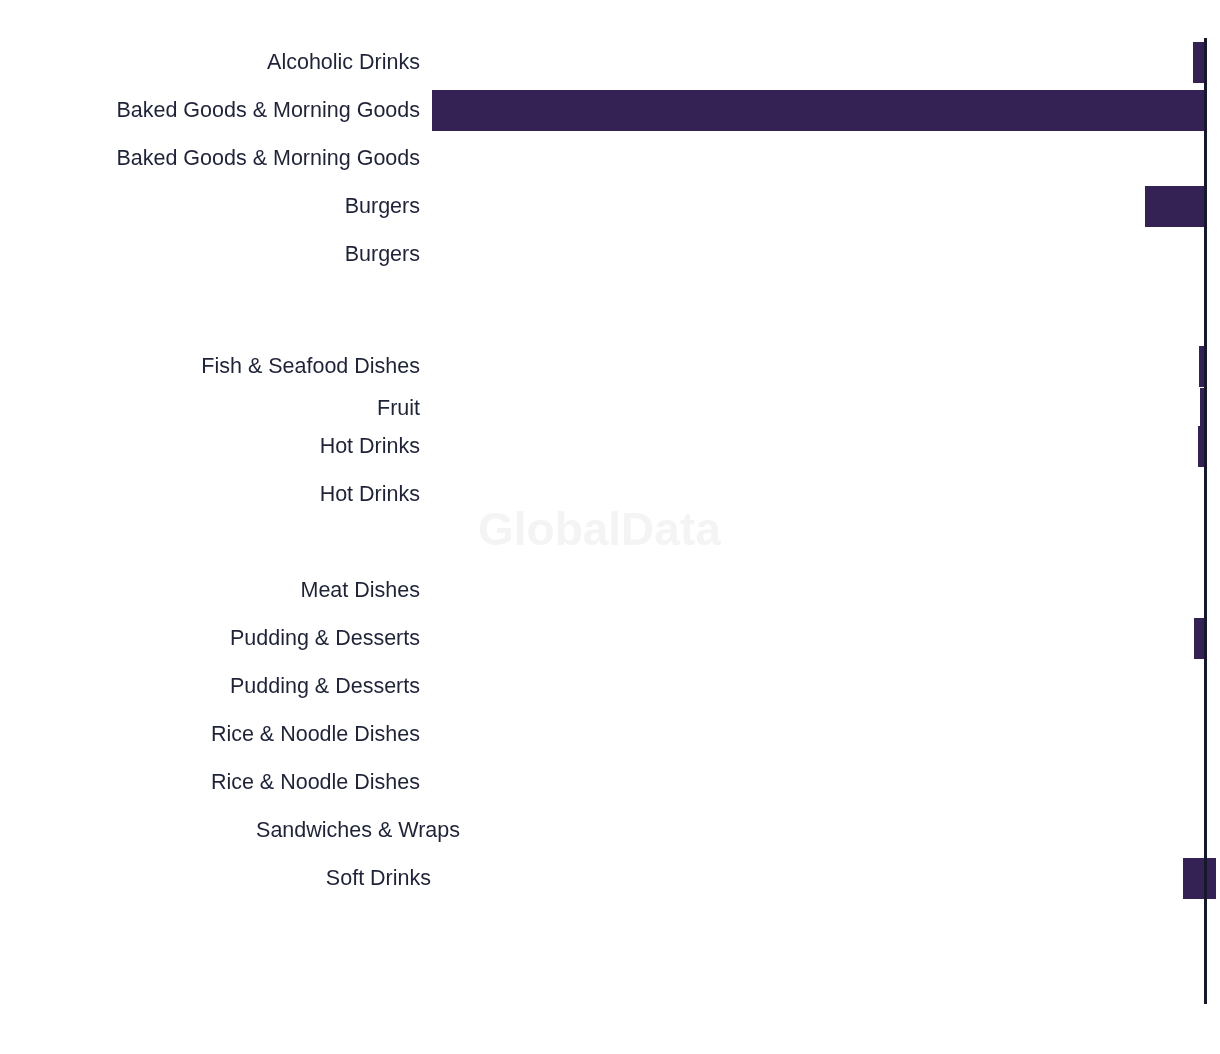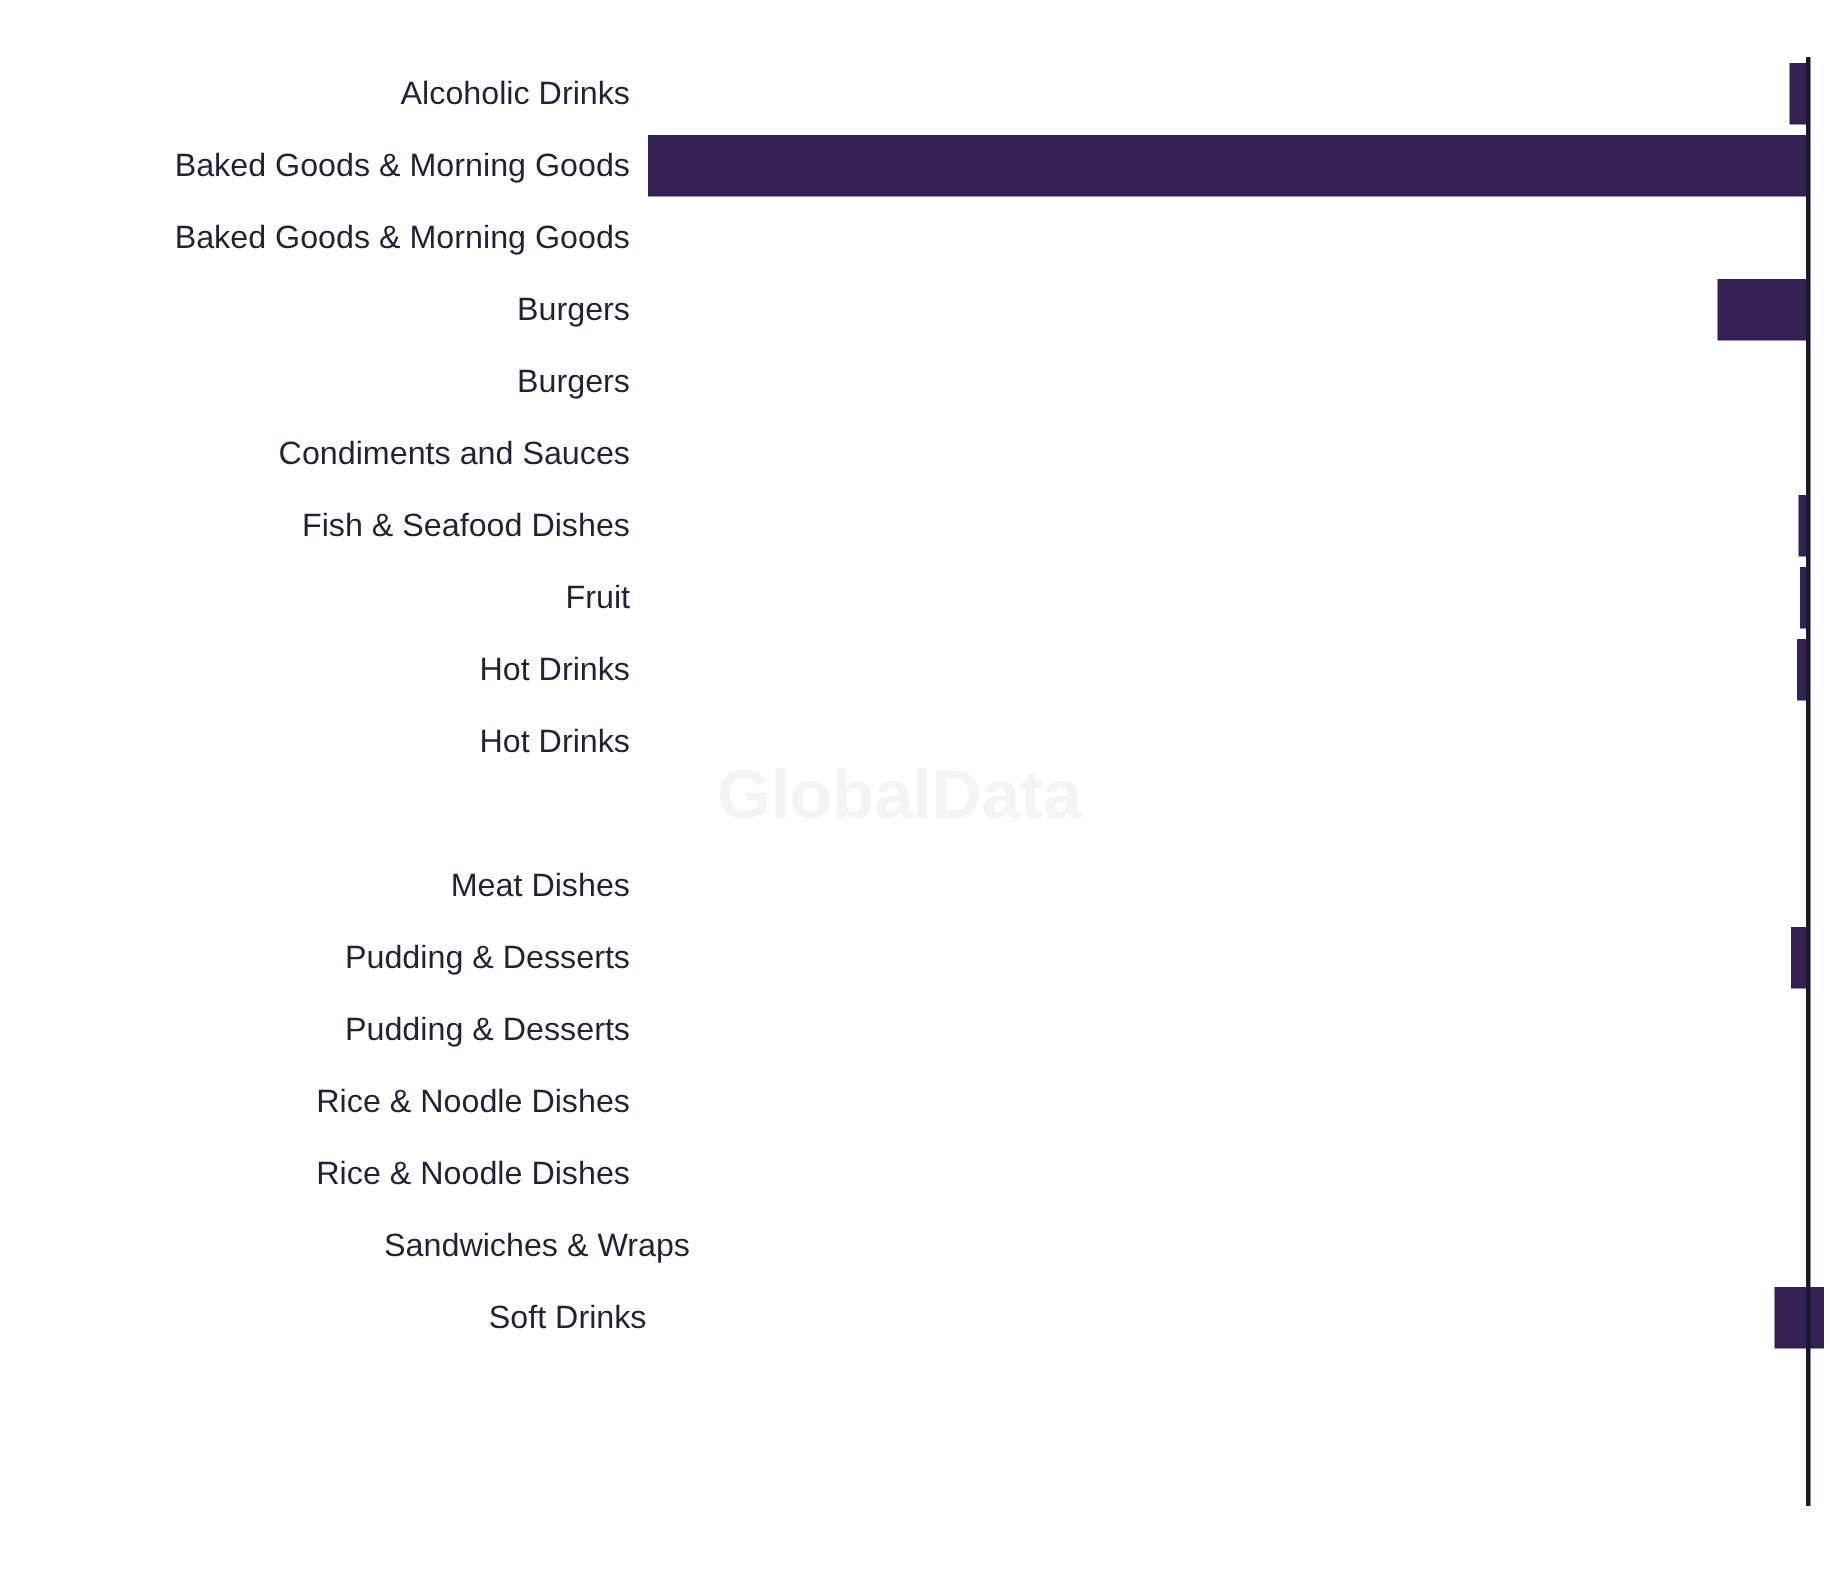--- a/index.html
+++ b/index.html
@@ -101,28 +101,25 @@
       <div class="row" style="top: 134px;">
         <div class="cat-label" style="top: 10px; color: rgb(31, 35, 55);">Baked Goods &amp; Morning Goods</div>
       </div>
       <div class="row" style="top: 182px;">
         <div class="cat-label" style="top: 10px; color: rgb(31, 35, 55);">Burgers</div>
         <div class="bar" style="background: rgb(53, 34, 84); width: 60px; left: 1145px;"></div>
       </div>
       <div class="row" style="top: 230px;">
         <div class="cat-label" style="top: 10px; color: rgb(31, 35, 55);">Burgers</div>
       </div>
-      <div class="row" style="top: 278px;">
-        <div class="cat-label" style="top: 10px; color: rgb(31, 35, 55);">Condiments and Sauces</div>
-      </div>
-      <div class="row" style="top: 326px;">
+      <div class="row" style="top: 342px;">
         <div class="cat-label" style="top: 10px; color: rgb(31, 35, 55);">Fish &amp; Seafood Dishes</div>
         <div class="bar" style="background: rgb(53, 34, 84); width: 6px; left: 1199px;"></div>
       </div>
-      <div class="row" style="top: 374px;">
+      <div class="row" style="top: 384px;">
         <div class="cat-label" style="top: 10px; color: rgb(31, 35, 55);">Fruit</div>
         <div class="bar" style="background: rgb(53, 34, 84); width: 5px; left: 1200px;"></div>
       </div>
       <div class="row" style="top: 422px;">
         <div class="cat-label" style="top: 10px; color: rgb(31, 35, 55);">Hot Drinks</div>
         <div class="bar" style="background: rgb(53, 34, 84); width: 7px; left: 1198px;"></div>
       </div>
       <div class="row" style="top: 470px;">
         <div class="cat-label" style="top: 10px; color: rgb(31, 35, 55);">Hot Drinks</div>
       </div>

